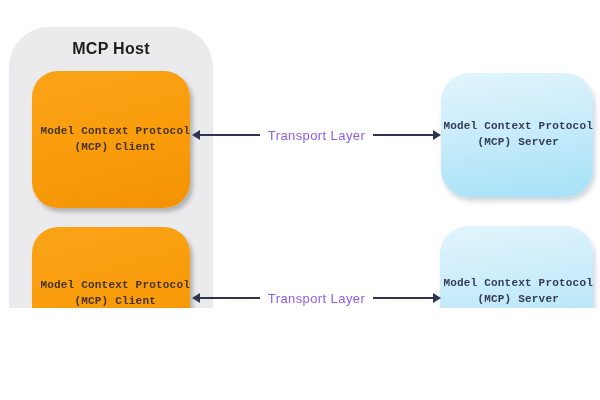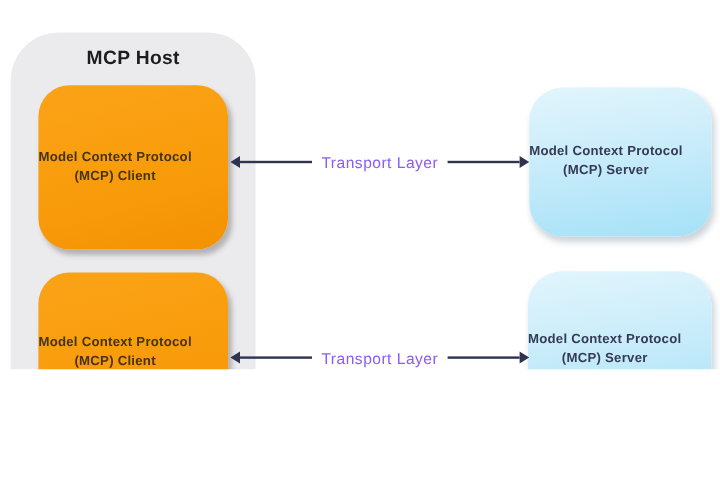--- a/index.html
+++ b/index.html
@@ -20,26 +20,27 @@
   .host-title{
     margin-top:13px;
     text-align:center;
     font-size:16px;
     font-weight:bold;
     letter-spacing:0.3px;
     color:#1D1D1F;
   }
   .node{
     position:absolute;
-    display:flex;align-items:center;justify-content:flex-start;
+    display:flex;align-items:center;justify-content:flex-end;
     text-align:center;
     font-weight:bold;
     font-size:11px;
     line-height:1.45;
     letter-spacing:0.2px;
+    font-family:Liberation Mono, monospace;
   }
   .client{
     background:linear-gradient(165deg,#FAA318 0%,#F99C0B 55%,#F39203 100%);
     border-radius:26px;
     color:#453312;
     box-shadow:3px 4px 4px rgba(110,110,110,0.45);
   }
   .client-1{left:32px;top:71px;width:158px;height:137px;}
   .client-2{left:32px;top:227px;width:158px;height:134px;}
   .server{

